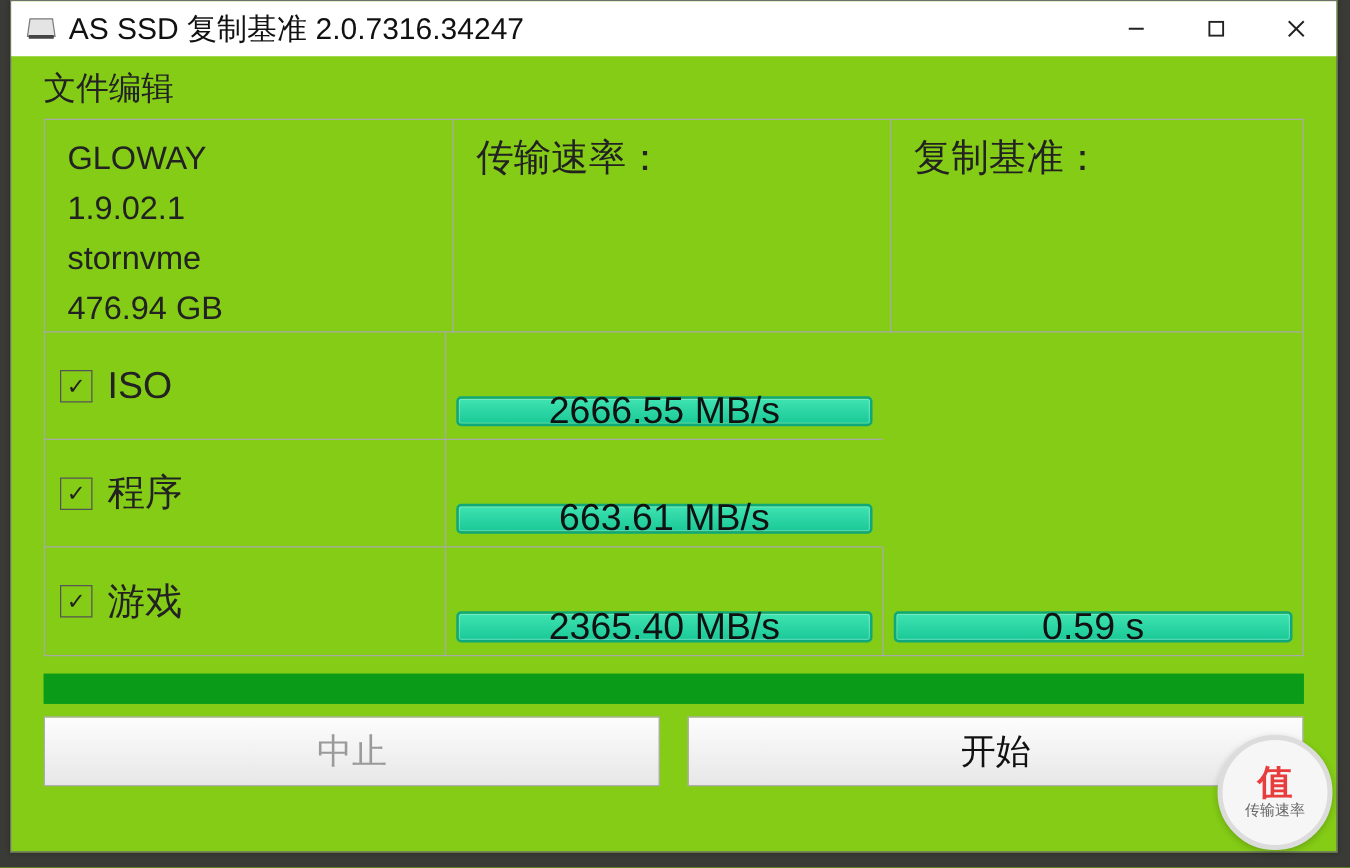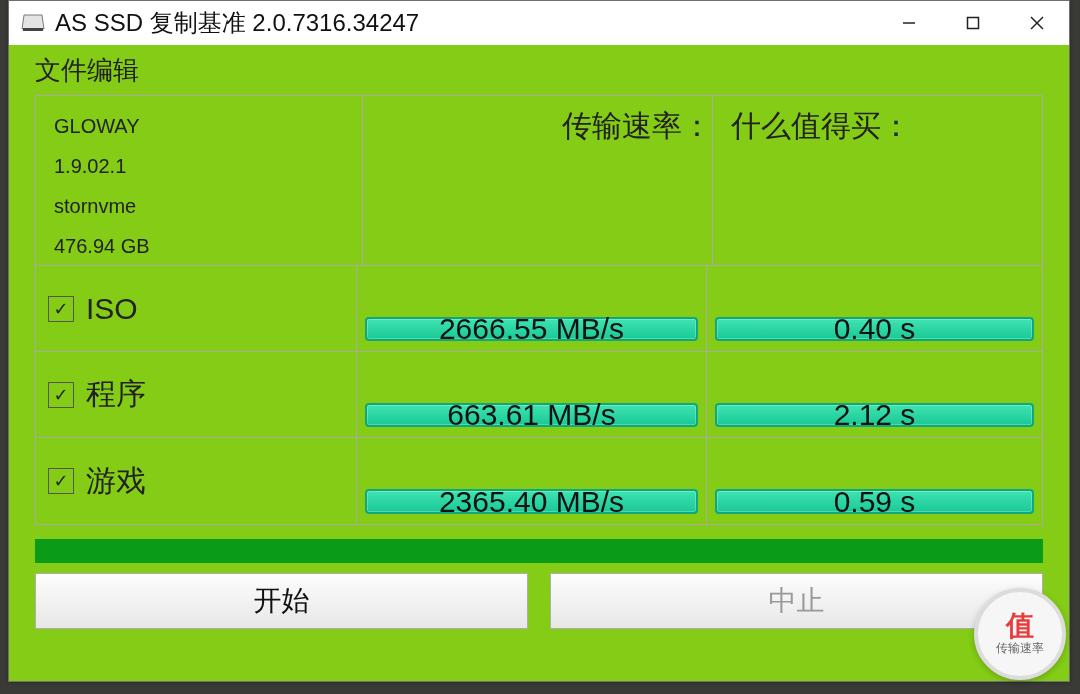--- a/index.html
+++ b/index.html
@@ -57,25 +57,25 @@
   .row.header{height:170px;}
   .cell{
     border-right:1px solid #a9a9a9;
     border-bottom:1px solid #a9a9a9;
     position:relative;
     display:flex;align-items:center;
   }
   .row:last-child .cell{border-bottom:none;}
   .cell:last-child{border-right:none;}
   .col-name{width:308px;flex:0 0 308px;}
-  .col-speed{width:349px;flex:0 0 349px;justify-content:flex-end;}
+  .col-speed{width:349px;flex:0 0 349px;}
   .col-time{flex:1 1 auto;}
   .header .cell{align-items:flex-start;padding-top:10px;}
   .header .col-name{flex-direction:column;align-items:flex-start;justify-content:flex-start;padding-left:18px;gap:0;}
-  .drive-info{font-size:20px;line-height:40px;}
+  .drive-info{font-size:26px;line-height:40px;}
   .head-label{font-size:30px;padding-left:18px;}
   .name-cell{padding-left:12px;font-size:30px;display:flex;align-items:center;gap:12px;}
   .checkbox{
     width:24px;height:24px;border:1.5px solid #555;display:inline-flex;
     align-items:center;justify-content:center;font-size:18px;line-height:1;
     color:#222;flex:0 0 auto;
   }
   .result-box{
     position:absolute;left:8px;right:8px;top:10px;bottom:10px;
     background:#25d6a4;
@@ -160,69 +160,63 @@
       <div class="cell col-name">
         <span class="drive-info">GLOWAY</span>
         <span class="drive-info">1.9.02.1</span>
         <span class="drive-info">stornvme</span>
         <span class="drive-info">476.94 GB</span>
       </div>
       <div class="cell col-speed">
         <span class="head-label">传输速率：</span>
       </div>
       <div class="cell col-time">
-        <span class="head-label">什么值得买：</span>
+        <span class="head-label">复制基准：</span>
       </div>
     </div>
 
     <div class="row">
       <div class="cell col-name name-cell">
         <span class="checkbox">✓</span>
         <span>ISO</span>
       </div>
       <div class="cell col-speed">
         <div class="result-box">2666.55 MB/s</div>
       </div>
-      <div class="cell col-time">
-        <div class="result-box">0.40 s</div>
-      </div>
     </div>
 
     <div class="row">
       <div class="cell col-name name-cell">
         <span class="checkbox">✓</span>
         <span>程序</span>
       </div>
       <div class="cell col-speed">
         <div class="result-box">663.61 MB/s</div>
       </div>
-      <div class="cell col-time">
-        <div class="result-box">2.12 s</div>
-      </div>
     </div>
 
     <div class="row">
       <div class="cell col-name name-cell">
         <span class="checkbox">✓</span>
         <span>游戏</span>
       </div>
       <div class="cell col-speed">
         <div class="result-box">2365.40 MB/s</div>
       </div>
       <div class="cell col-time">
         <div class="result-box">0.59 s</div>
       </div>
     </div>
   </div>
 
   <div class="progress"></div>
 
   <div class="btn-row">
+    <div class="action-btn disabled">中止</div>
     <div class="action-btn">开始</div>
-    <div class="action-btn disabled">中止</div>
   </div>
 
 </div>
 
 <div class="watermark">
   <span class="big">值</span>
   <span>传输速率</span>
 </div>
 
 </body></html>

